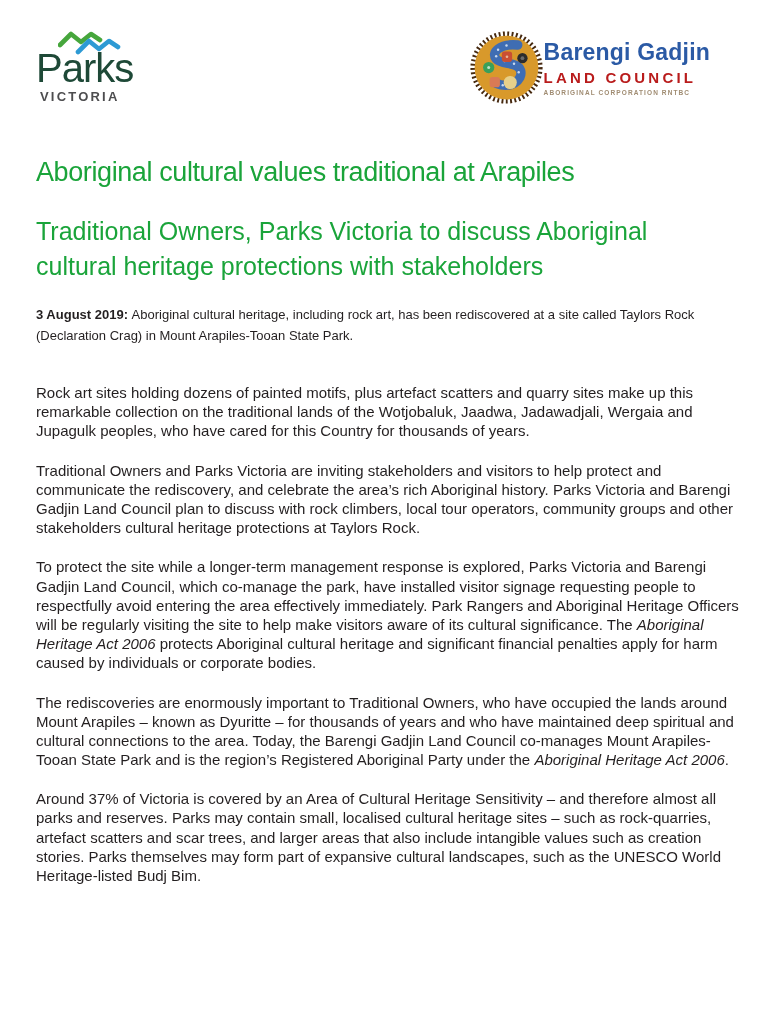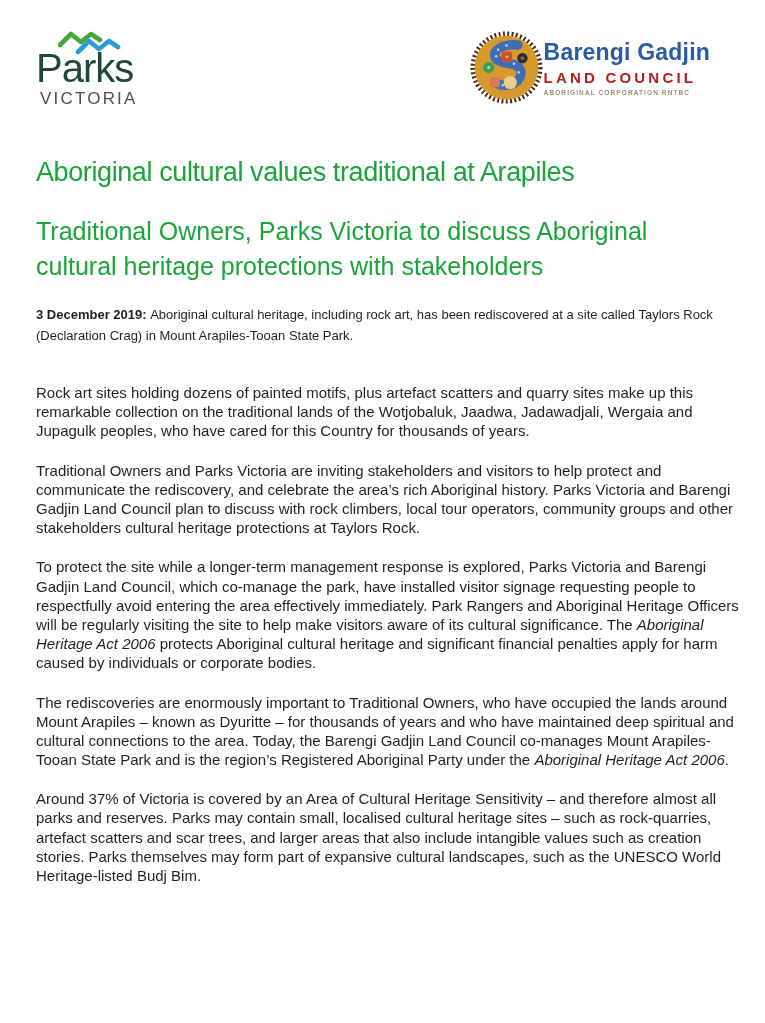--- a/index.html
+++ b/index.html
@@ -25,21 +25,21 @@
     padding-right: 33px;
     height: 80px;
   }
   .pv-logo { width: 112px; text-align: left; line-height: 1; }
   .pv-zigzag { display: block; margin-left: 22px; }
   .pv-word {
     font-size: 40px; font-weight: 400; letter-spacing: -1px;
     color: #1e4937; margin-top: -7px;
   }
   .pv-sub {
-    font-size: 17px; font-weight: 400; letter-spacing: 2.2px;
+    font-size: 13px; font-weight: 700; letter-spacing: 2.2px;
     color: #4d4d4f; margin-top: 2px; margin-left: 4px;
   }
   .bglc { display: flex; align-items: flex-start; }
   .bglc-emblem { display: block; }
   .bglc-text { margin-top: 11px; line-height: 1; }
   .bglc-title { font-size: 23px; font-weight: 700; color: #2b5aa5; letter-spacing: 0.2px; }
   .bglc-sub { font-size: 15px; font-weight: 700; color: #b91c1c; letter-spacing: 3.2px; margin-top: 6px; }
   .bglc-tag { font-size: 6.5px; font-weight: 700; color: #a08c72; letter-spacing: 1.1px; margin-top: 5px; }
   
   .article-title {
@@ -110,21 +110,21 @@
         <div class="bglc-sub">LAND COUNCIL</div>
         <div class="bglc-tag">ABORIGINAL CORPORATION RNTBC</div>
       </div>
     </div>
 
   </header>
 
   <main>
     <h1 class="article-title">Aboriginal cultural values traditional at Arapiles</h1>
     <h2 class="article-subtitle">Traditional Owners, Parks Victoria to discuss Aboriginal cultural heritage protections with stakeholders</h2>
-    <p class="dateline"><span style="font-weight: 700;">3 December 2019: </span><span>Aboriginal cultural heritage, including rock art, has been rediscovered at a site called Taylors Rock (Declaration Crag) in Mount Arapiles-Tooan State Park.</span></p>
+    <p class="dateline"><span style="font-weight: 700;">3 August 2019: </span><span>Aboriginal cultural heritage, including rock art, has been rediscovered at a site called Taylors Rock (Declaration Crag) in Mount Arapiles-Tooan State Park.</span></p>
     <div id="paragraphs">
         <p class="body-para gap-large"><span>Rock art sites holding dozens of painted motifs, plus artefact scatters and quarry sites make up this remarkable collection on the traditional lands of the Wotjobaluk, Jaadwa, Jadawadjali, Wergaia and Jupagulk peoples, who have cared for this Country for thousands of years.</span></p>
         <p class="body-para"><span>Traditional Owners and Parks Victoria are inviting stakeholders and visitors to help protect and communicate the rediscovery, and celebrate the area’s rich Aboriginal history. Parks Victoria and Barengi Gadjin Land Council plan to discuss with rock climbers, local tour operators, community groups and other stakeholders cultural heritage protections at Taylors Rock.</span></p>
         <p class="body-para"><span>To protect the site while a longer-term management response is explored, Parks Victoria and Barengi Gadjin Land Council, which co-manage the park, have installed visitor signage requesting people to respectfully avoid entering the area effectively immediately. Park Rangers and Aboriginal Heritage Officers will be regularly visiting the site to help make visitors aware of its cultural significance. The </span><span style="font-style: italic;">Aboriginal Heritage Act 2006</span><span> protects Aboriginal cultural heritage and significant financial penalties apply for harm caused by individuals or corporate bodies.</span></p>
         <p class="body-para"><span>The rediscoveries are enormously important to Traditional Owners, who have occupied the lands around Mount Arapiles – known as Dyuritte – for thousands of years and who have maintained deep spiritual and cultural connections to the area. Today, the Barengi Gadjin Land Council co-manages Mount Arapiles-Tooan State Park and is the region’s Registered Aboriginal Party under the </span><span style="font-style: italic;">Aboriginal Heritage Act 2006</span><span>.</span></p>
         <p class="body-para"><span>Around 37% of Victoria is covered by an Area of Cultural Heritage Sensitivity – and therefore almost all parks and reserves. Parks may contain small, localised cultural heritage sites – such as rock-quarries, artefact scatters and scar trees, and larger areas that also include intangible values such as creation stories. Parks themselves may form part of expansive cultural landscapes, such as the UNESCO World Heritage-listed Budj Bim.</span></p>
       </div>
   </main>
 
 </div>

